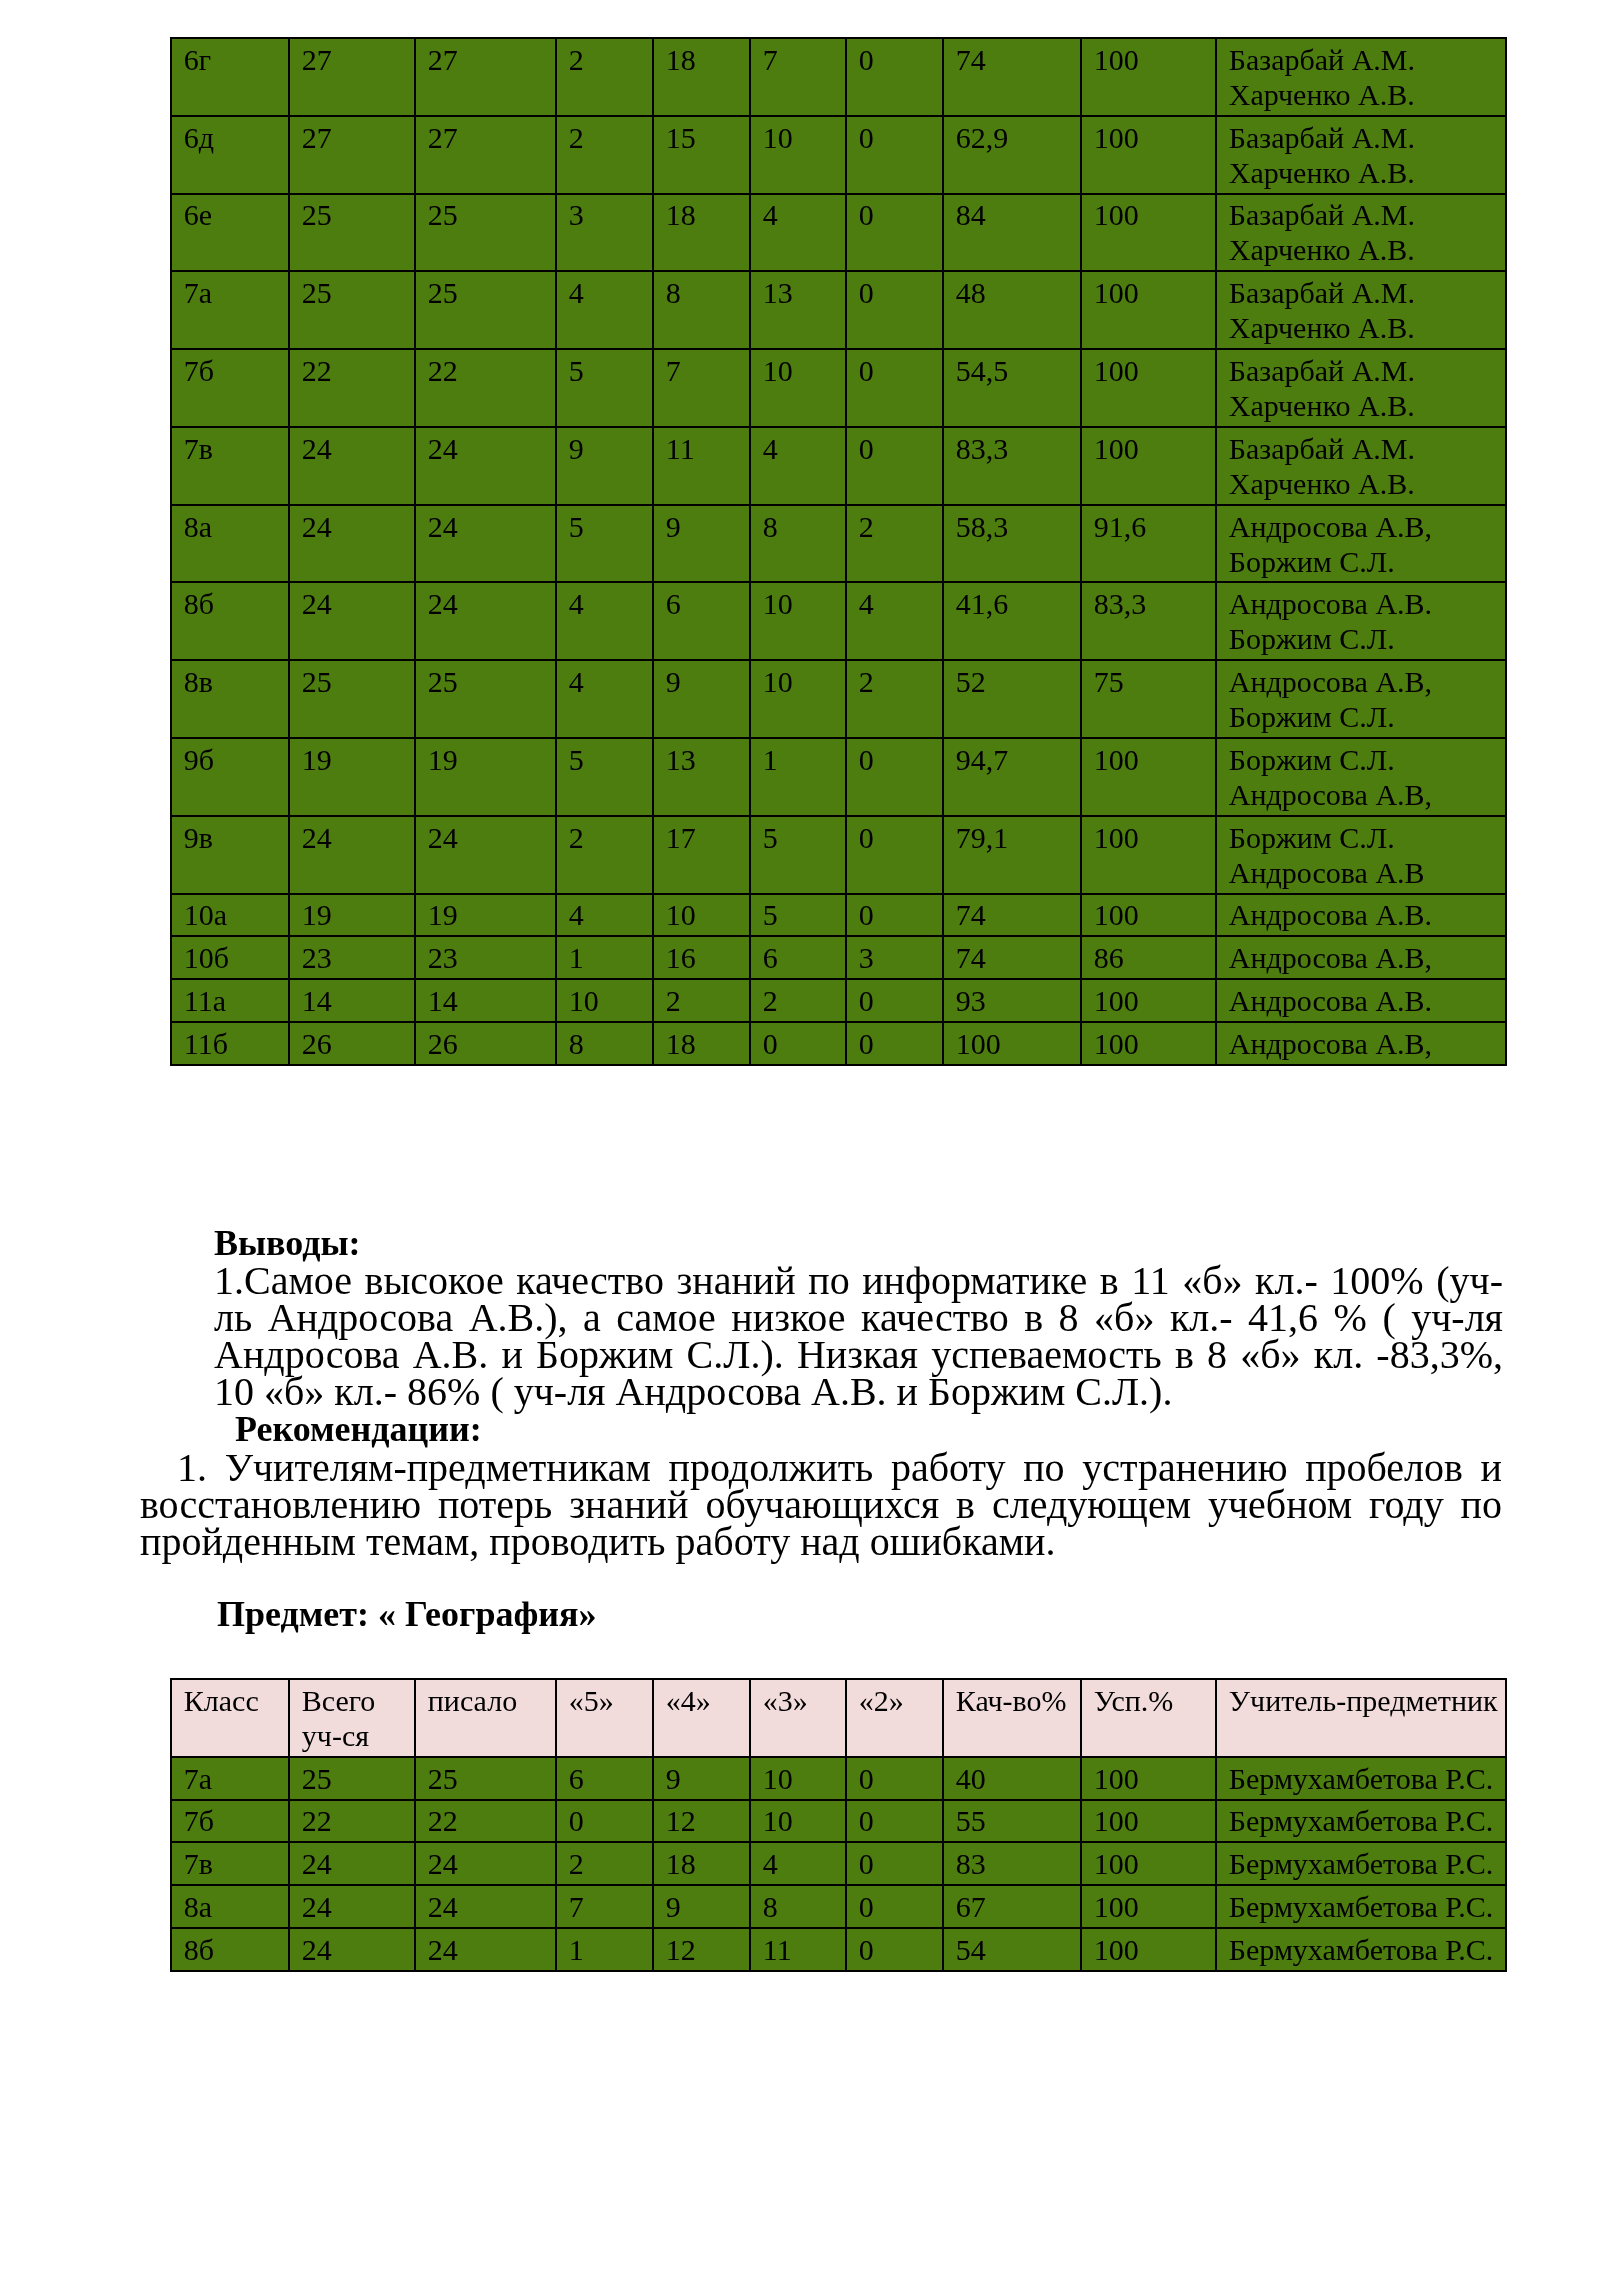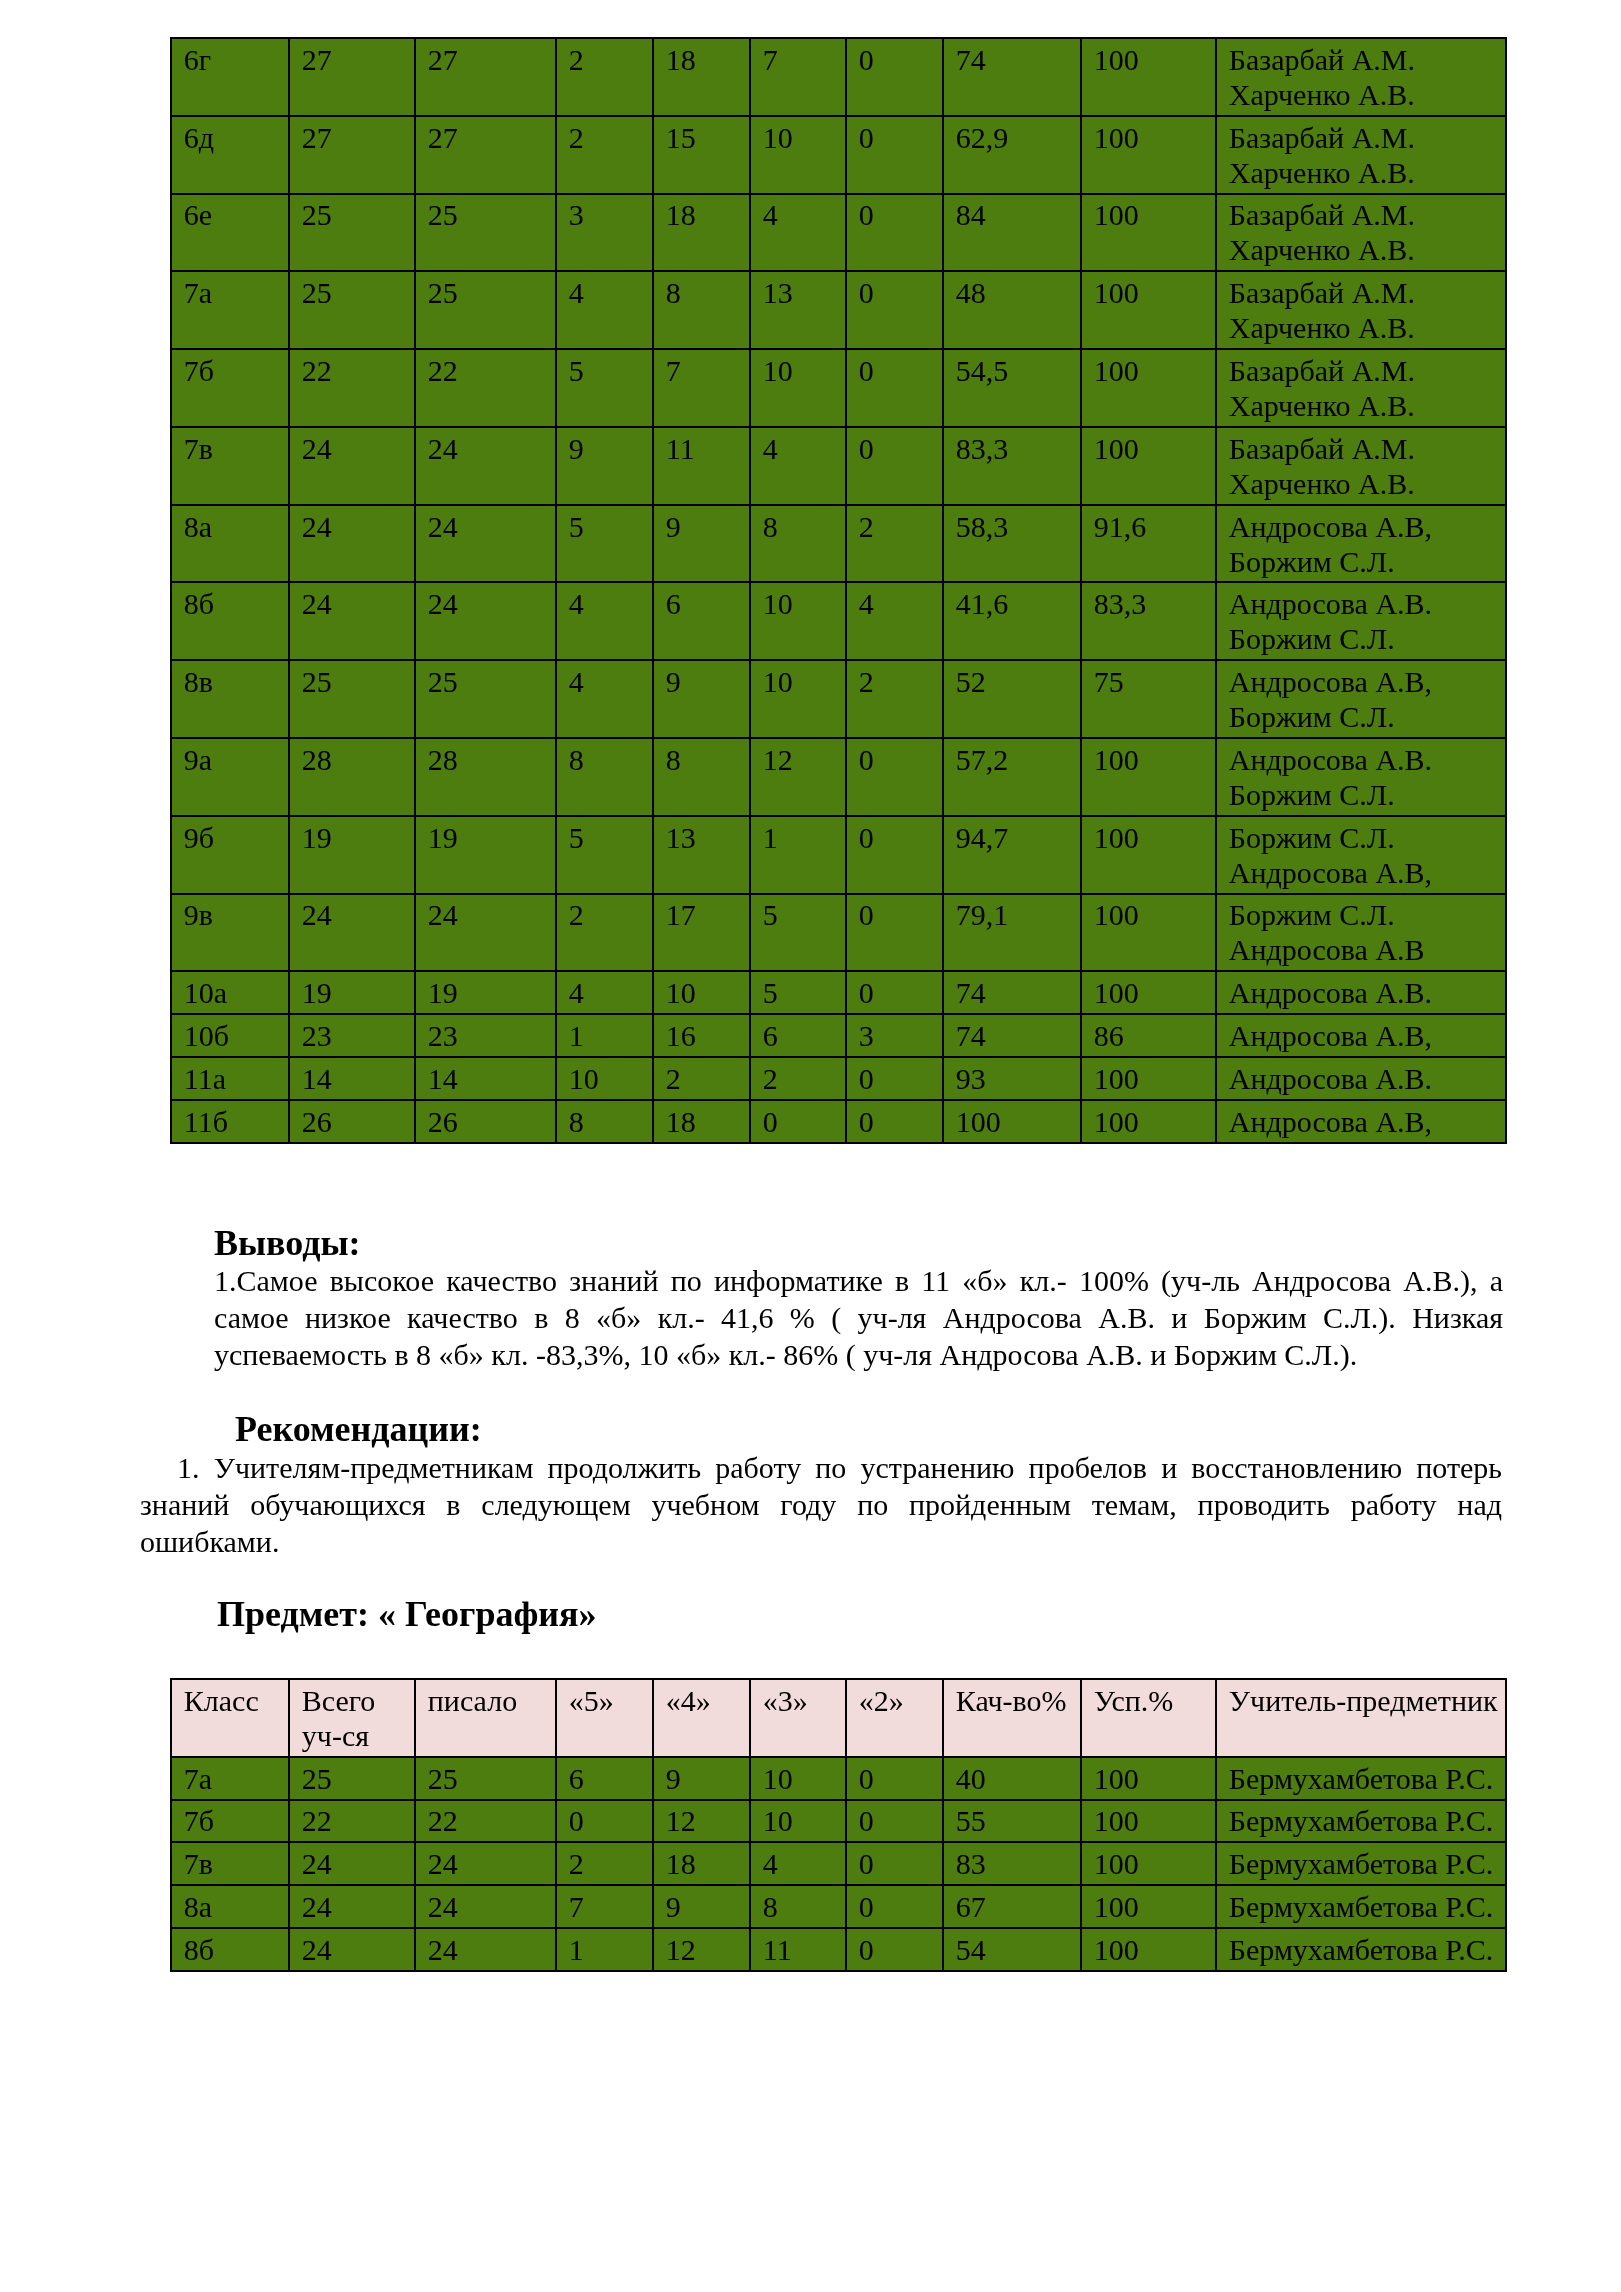--- a/index.html
+++ b/index.html
@@ -11,21 +11,21 @@
   .abs{position:absolute}
   table{border-collapse:collapse;table-layout:fixed;background:#4d7c0f}
   td,th{
     border:2px solid #000;
     vertical-align:top;text-align:left;
     padding:2.9px 5.9px 2.9px 11.8px;
     font-size:30px;line-height:35px;
     white-space:pre-line;overflow:hidden;
   }
   th{background:var(--hdr-bg,#f2dcdb);font-weight:normal}
-  .para{font-size:30px;line-height:37px;text-align:justify}
+  .para{font-size:40px;line-height:37px;text-align:justify}
   .hline{font-size:36px;line-height:37px;font-weight:bold}
   #conclusions-block{top:1225px;left:214px;width:1289px}
   #rec-heading{top:1411px;left:235px}
   #rec-para{top:1449px;left:140px;width:1362px;text-indent:37px}
   #subject-heading{top:1596px;left:217px}
   #tbl1-wrap{top:37px;left:170px}
   #tbl2-wrap{top:1678px;left:170px}
   #tbl1,#tbl2{width:1336px}
 </style>
 </head>
@@ -154,33 +154,20 @@
           <td>8в</td>
           <td>25</td>
           <td>25</td>
           <td>4</td>
           <td>9</td>
           <td>10</td>
           <td>2</td>
           <td>52</td>
           <td>75</td>
           <td>Андросова А.В,
-Боржим С.Л.</td>
-        </tr>
-        <tr>
-          <td>9а</td>
-          <td>28</td>
-          <td>28</td>
-          <td>8</td>
-          <td>8</td>
-          <td>12</td>
-          <td>0</td>
-          <td>57,2</td>
-          <td>100</td>
-          <td>Андросова А.В.
 Боржим С.Л.</td>
         </tr>
         <tr>
           <td>9б</td>
           <td>19</td>
           <td>19</td>
           <td>5</td>
           <td>13</td>
           <td>1</td>
           <td>0</td>

